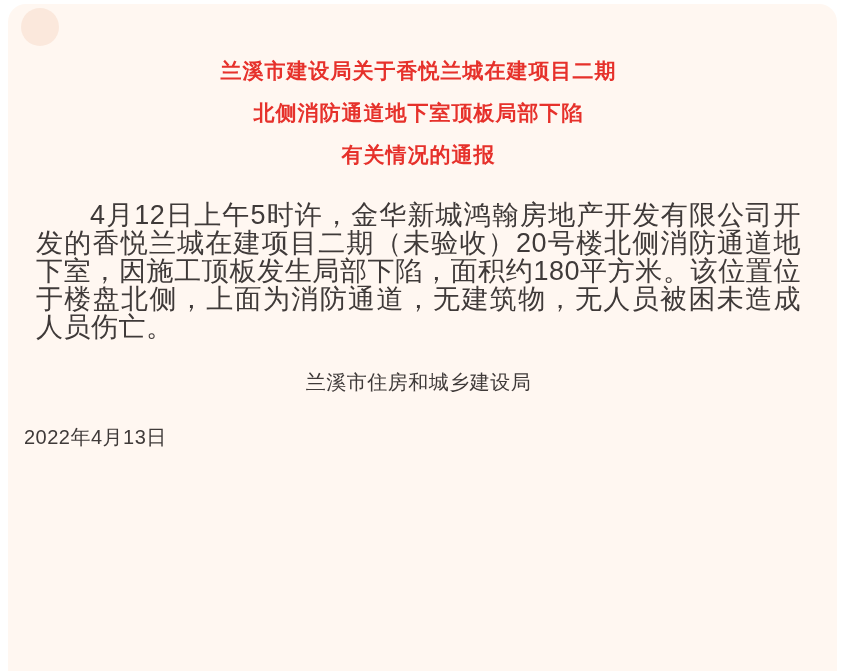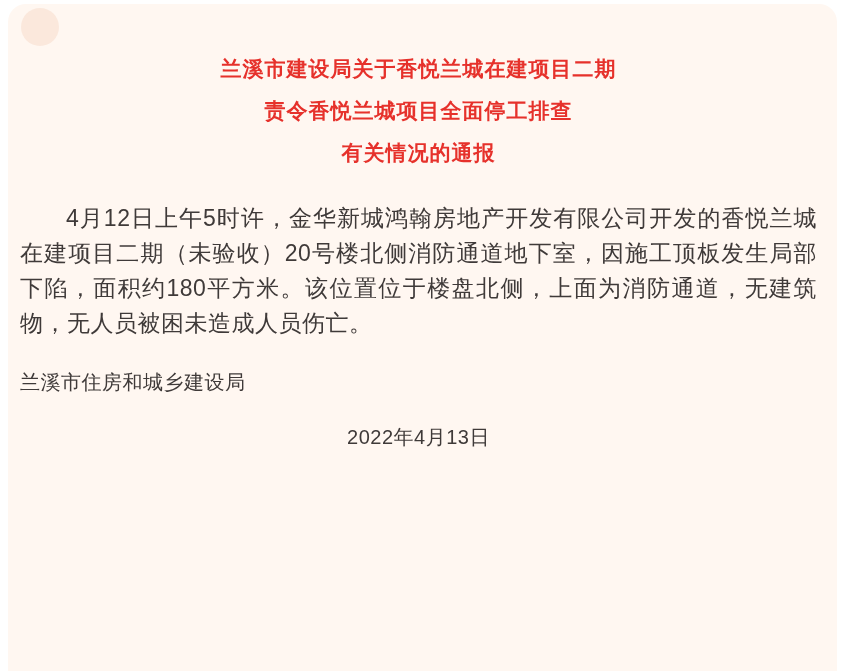--- a/index.html
+++ b/index.html
@@ -32,74 +32,73 @@
     border-radius: 50%;
     background: var(--avatar-bg, #fbe8dc);
   }
   .content {
     position: relative;
     padding: 0 20px 0 12px;
   }
   .title-block {
     padding-top: 56px;
     text-align: center;
-    font-family: Liberation Mono, monospace;
   }
   .title-line {
     font-size: 21px;
     line-height: 22px;
     font-weight: bold;
     color: var(--title-color, #e6312b);
     margin: 0 0 20px 0;
     letter-spacing: 1px;
   }
   .title-line:last-child {
     margin-bottom: 10px;
   }
   .body-paragraph {
-    margin: 0;
-    font-size: 23px;
-    line-height: 35px;
+    margin: 16px;
+    font-size: 27px;
+    line-height: 28px;
     color: var(--body-color, #3f3a39);
     text-align: justify;
     text-indent: 2em;
     letter-spacing: 0.5px;
   }
   .paragraph-1 { margin-top: 35px; }
   .paragraph-2 { margin-top: 24px; }
   .signature-line {
     margin: 0;
     margin-top: 24px;
     font-size: 20px;
     line-height: 35px;
     color: var(--body-color, #3f3a39);
-    text-align: left;
+    text-align: center;
     letter-spacing: 0.5px;
   }
   .date-line {
     margin: 4px;
     margin-top: 20px;
     font-size: 20px;
     line-height: 35px;
     color: var(--body-color, #3f3a39);
-    text-align: center;
+    text-align: left;
     letter-spacing: 0.5px;
   }
 </style>
 </head>
 <body style="background: rgb(255, 255, 255);">
 
 <div class="card">
   <div class="avatar"></div>
 
   <div class="content">
 
     <div class="title-block">
       <p class="title-line">兰溪市建设局关于香悦兰城在建项目二期</p>
-      <p class="title-line">责令香悦兰城项目全面停工排查</p>
+      <p class="title-line">北侧消防通道地下室顶板局部下陷</p>
       <p class="title-line">有关情况的通报</p>
     </div>
 
     <p class="body-paragraph paragraph-1">4月12日上午5时许，金华新城鸿翰房地产开发有限公司开发的香悦兰城在建项目二期（未验收）20号楼北侧消防通道地下室，因施工顶板发生局部下陷，面积约180平方米。该位置位于楼盘北侧，上面为消防通道，无建筑物，无人员被困未造成人员伤亡。</p>
 
 
     <p class="signature-line">兰溪市住房和城乡建设局</p>
 
     <p class="date-line">2022年4月13日</p>
 

